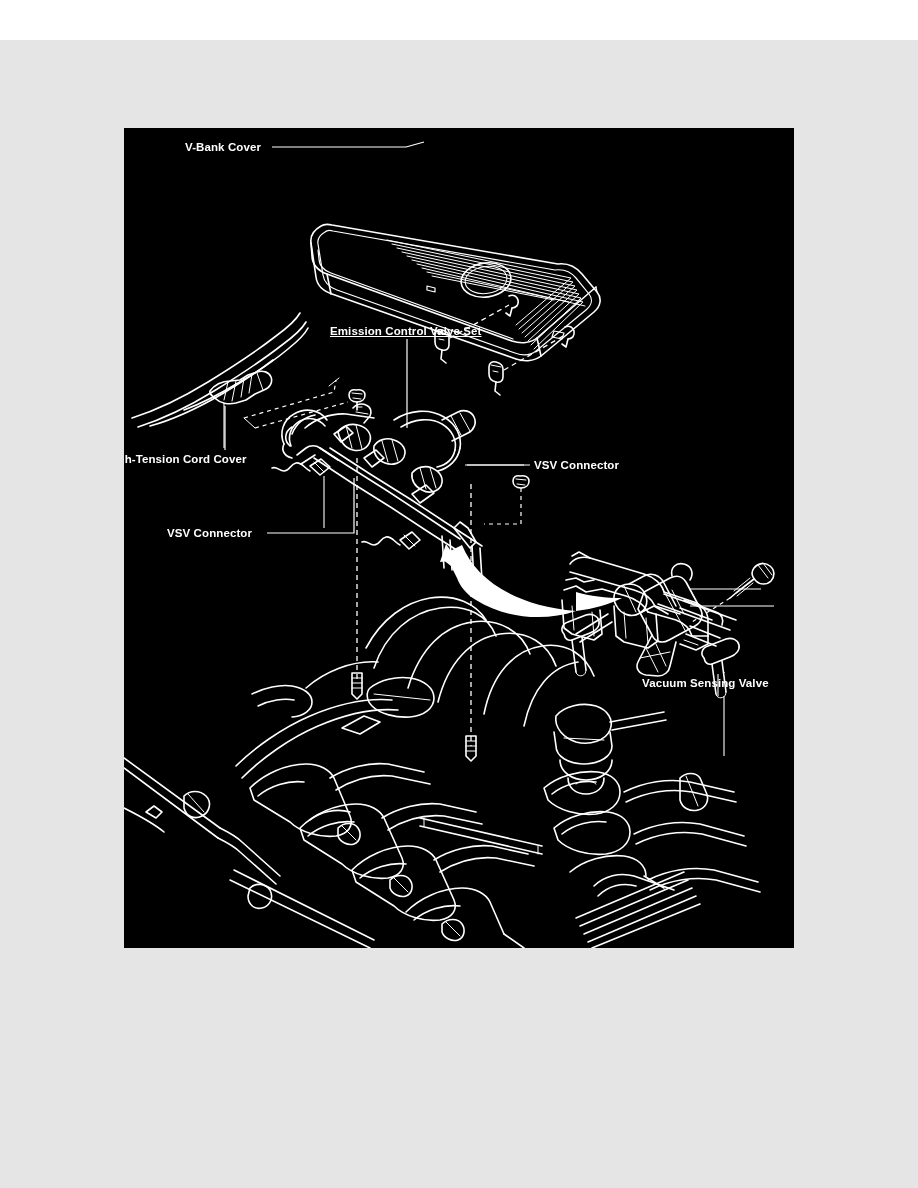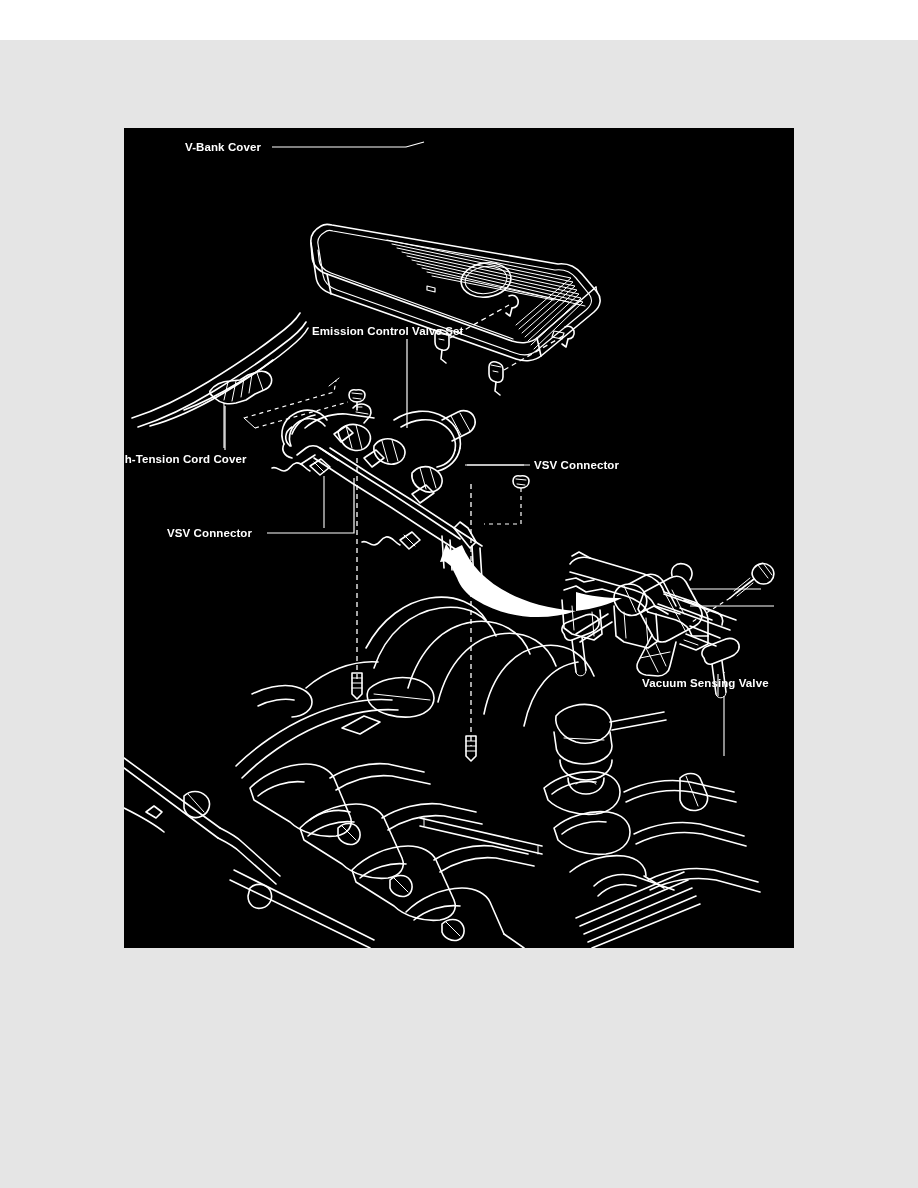--- a/index.html
+++ b/index.html
@@ -455,21 +455,21 @@
         <path class="ln" d="M488,602 L542,592"></path>
       </g>
 
       <path class="ln" d="M380,806 L400,820"></path>
       <path class="ln" d="M520,748 L540,760"></path>
 
     </svg>
 
     <div class="callout-label" style="left:61px; top:13px;">V-Bank Cover</div>
 
-    <div class="callout-label" style="left:188px; top:197px;">Emission Control Valve Set</div>
+    <div class="callout-label" style="left:206px; top:197px;text-decoration:underline;">Emission Control Valve Set</div>
 
     <div class="callout-label" style="left:-22px; top:325px;">Hogh-Tension Cord Cover</div>
 
     <div class="callout-label" style="left:410px; top:331px;">VSV Connector</div>
 
     <div class="callout-label" style="left:43px; top:399px;">VSV Connector</div>
 
     <div class="callout-label" style="left:670px; top:455px;">VSV</div>
 
     <div class="callout-label" style="left:518px; top:549px;">Vacuum Sensing Valve</div>

